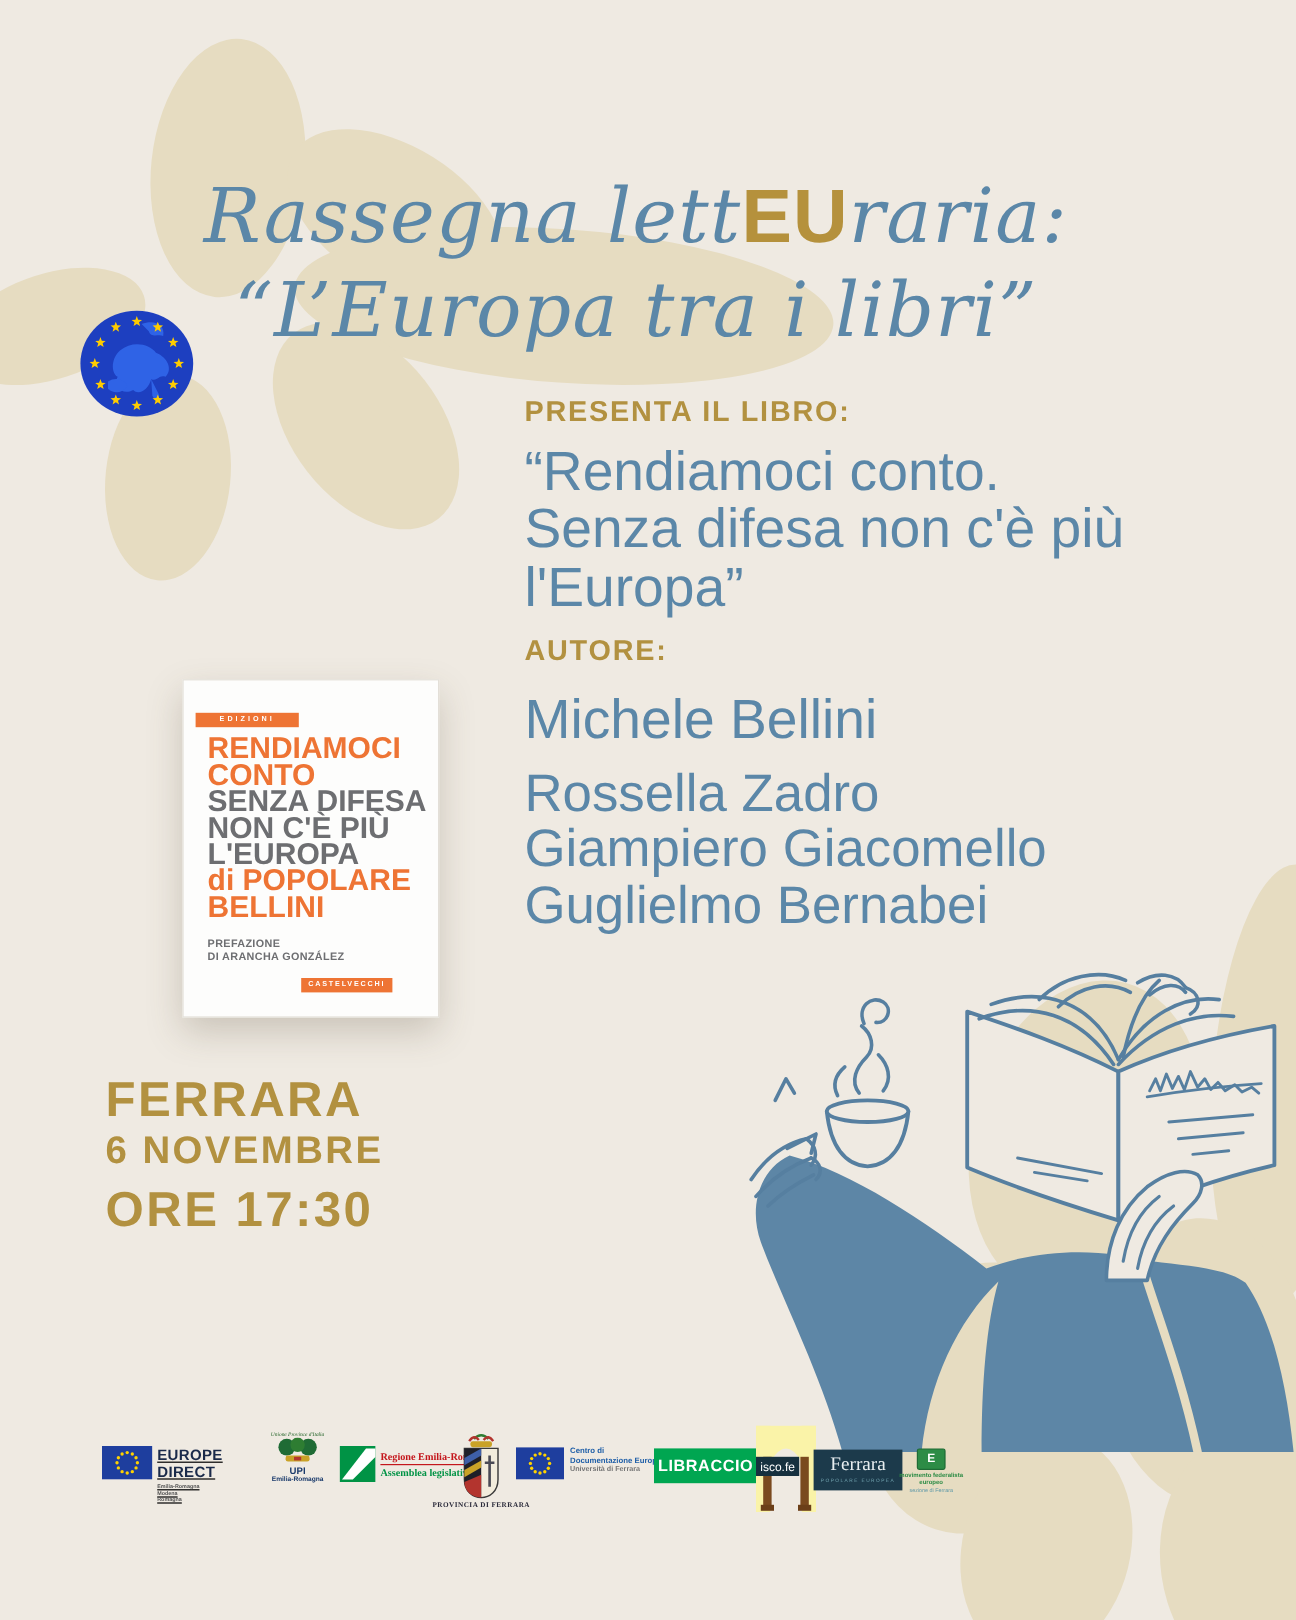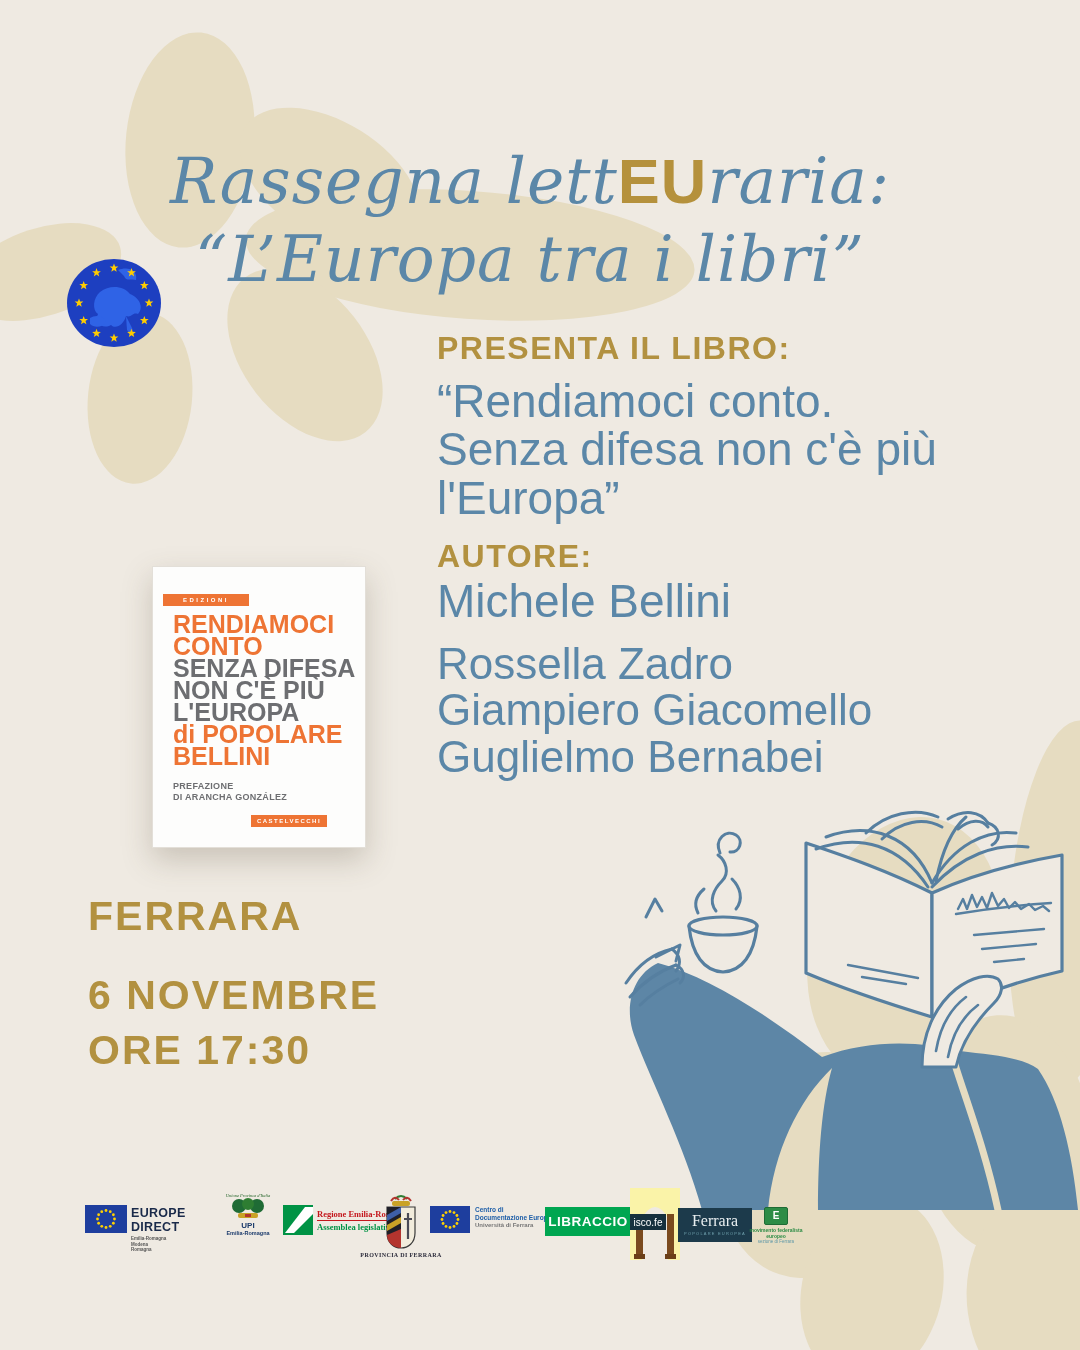--- a/index.html
+++ b/index.html
@@ -12,30 +12,30 @@
   .bg-layer{left:0;top:0;width:1080px;height:1350px;z-index:0;}
 
   
   .title-block{left:110px;top:142px;width:840px;text-align:center;z-index:3;
     font-family:"DejaVu Serif",serif;font-style:italic;color:#5B87A8;
     font-size:63px;line-height:1.24;letter-spacing:1px;}
   .title-eu{font-style:normal;font-weight:bold;color:#B5913C;font-family:"Liberation Sans",sans-serif;}
 
   
   .right-col{left:437px;top:330px;width:580px;z-index:3;}
-  .gold-label{color:#B29140;font-weight:800;font-size:32px;letter-spacing:1.5px;}
+  .gold-label{color:#B29140;font-weight:800;font-size:24px;letter-spacing:1.5px;}
   .blue-big{color:#5B87A8;font-size:46px;line-height:1.05;font-weight:500;}
   .blue-big.names{font-size:44px;margin-top:16px;}
-  .mt10{margin-top:10px;} .mt16{margin-top:16px;} .mt6{margin-top:2px;} .mt14{margin-top:14px;}
+  .mt10{margin-top:10px;} .mt16{margin-top:16px;} .mt6{margin-top:18px;} .mt14{margin-top:14px;}
 
   
   .event-block{left:88px;top:893px;z-index:3;color:#B29140;}
   .event-city{font-size:41px;font-weight:800;letter-spacing:2px;}
   .event-venue{font-size:28px;font-weight:800;letter-spacing:1px;margin-top:20px;}
-  .event-date{font-size:41px;font-weight:800;letter-spacing:2px;margin-top:32px;}
+  .event-date{font-size:32px;font-weight:800;letter-spacing:2px;margin-top:0;}
   .event-time{font-size:41px;font-weight:800;letter-spacing:2px;margin-top:8px;}
 
   
   .book-cover{left:152px;top:566px;width:212px;height:280px;background:#fdfdfc;z-index:3;
     border:1px solid #e3dfd8;box-shadow:0 12px 28px rgba(90,80,60,.25);}
   .bc-strip{position:absolute;background:#EE7434;color:#fff;display:flex;align-items:center;justify-content:center;
     font-size:6px;font-weight:bold;letter-spacing:2.5px;}
   .bc-strip.top{left:10px;top:27px;width:86px;height:12px;}
   .bc-strip.bottom{left:98px;top:248px;width:76px;height:12px;letter-spacing:1.5px;}
   .bc-text{position:absolute;left:20px;top:46px;font-size:25px;line-height:22px;font-weight:700;}
@@ -46,21 +46,21 @@
   
   .person-wrap{left:620px;top:805px;width:460px;height:405px;z-index:2;}
 
   
   .eu-badge{left:66px;top:258px;width:96px;height:90px;z-index:3;}
 
   
   .logos{left:85px;top:1193px;width:740px;height:78px;z-index:3;}
   .logo{position:absolute;}
   .ed-flag{position:absolute;left:0;top:0;}
-  .ed-text{position:absolute;left:46px;top:1px;}
+  .ed-text{position:absolute;left:46px;top:1px;text-decoration:underline;}
   .ed-title{font-size:12.5px;font-weight:800;color:#1A2A4A;letter-spacing:.3px;}
   .ed-sub{font-size:4.5px;line-height:5.5px;color:#555;margin-top:2px;font-weight:600;}
   .upi{width:70px;text-align:center;color:#1A3A6B;}
   .upi-arc{font-size:4.5px;color:#1B5E20;font-family:"Liberation Serif",serif;font-style:italic;}
   .upi-name{font-size:8px;font-weight:800;margin-top:1px;}
   .upi-region{font-size:5.5px;font-weight:700;}
   .reg{display:flex;align-items:center;}
   .reg-text{margin-left:4px;font-family:"Liberation Serif",serif;font-weight:bold;}
   .reg-l1{font-size:8.5px;color:#C4161C;border-bottom:1px solid #C4161C;padding-bottom:1px;}
   .reg-l2{font-size:8.5px;color:#009345;padding-top:1px;}

